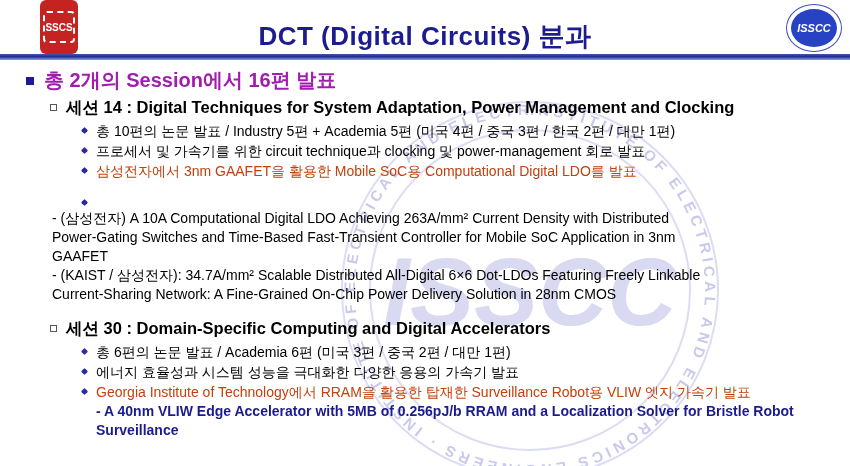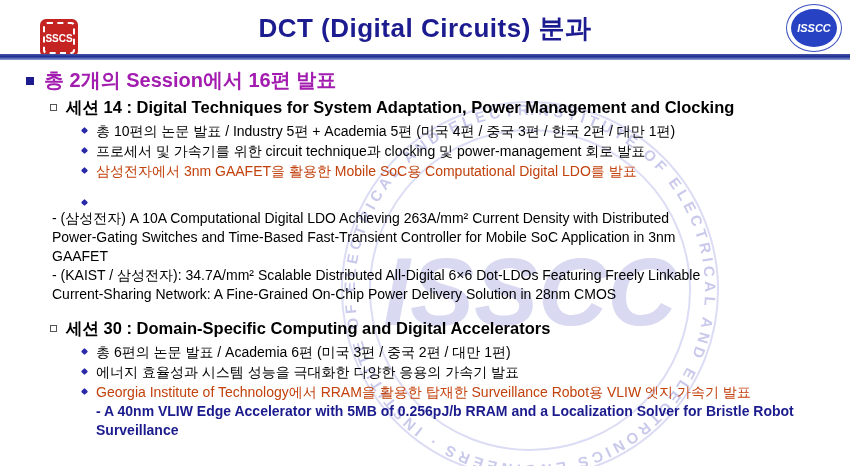--- a/index.html
+++ b/index.html
@@ -6,27 +6,27 @@
   html,body { width:850px; height:466px; }
   body {
     font-family:"Liberation Sans", sans-serif;
     background:#ffffff;
     position:relative;
     overflow:hidden;
   }
   
   .header { position:relative; height:56px; z-index:2; }
   .slide-title {
-    text-align:center; padding-top:11px;
+    text-align:center; padding-top:19px;
     font-size:26px; font-weight:bold; color:#1c1c90;
     letter-spacing:0.5px;
   }
   .sscs-logo {
-    position:absolute; left:40px; top:19px;
-    width:38px; height:38px;
+    position:absolute; left:40px; top:0;
+    width:38px; height:54px;
     background:#c52222; border-radius:6px;
     display:flex; align-items:center; justify-content:center;
   }
   .sscs-inner {
     width:32px; height:32px; border:2px dashed #ffffff; border-radius:4px;
     display:flex; align-items:center; justify-content:center;
   }
   .sscs-text { color:#ffffff; font-weight:bold; font-size:10px; letter-spacing:0; }
   .isscc-logo {
     position:absolute; right:8px; top:4px;

